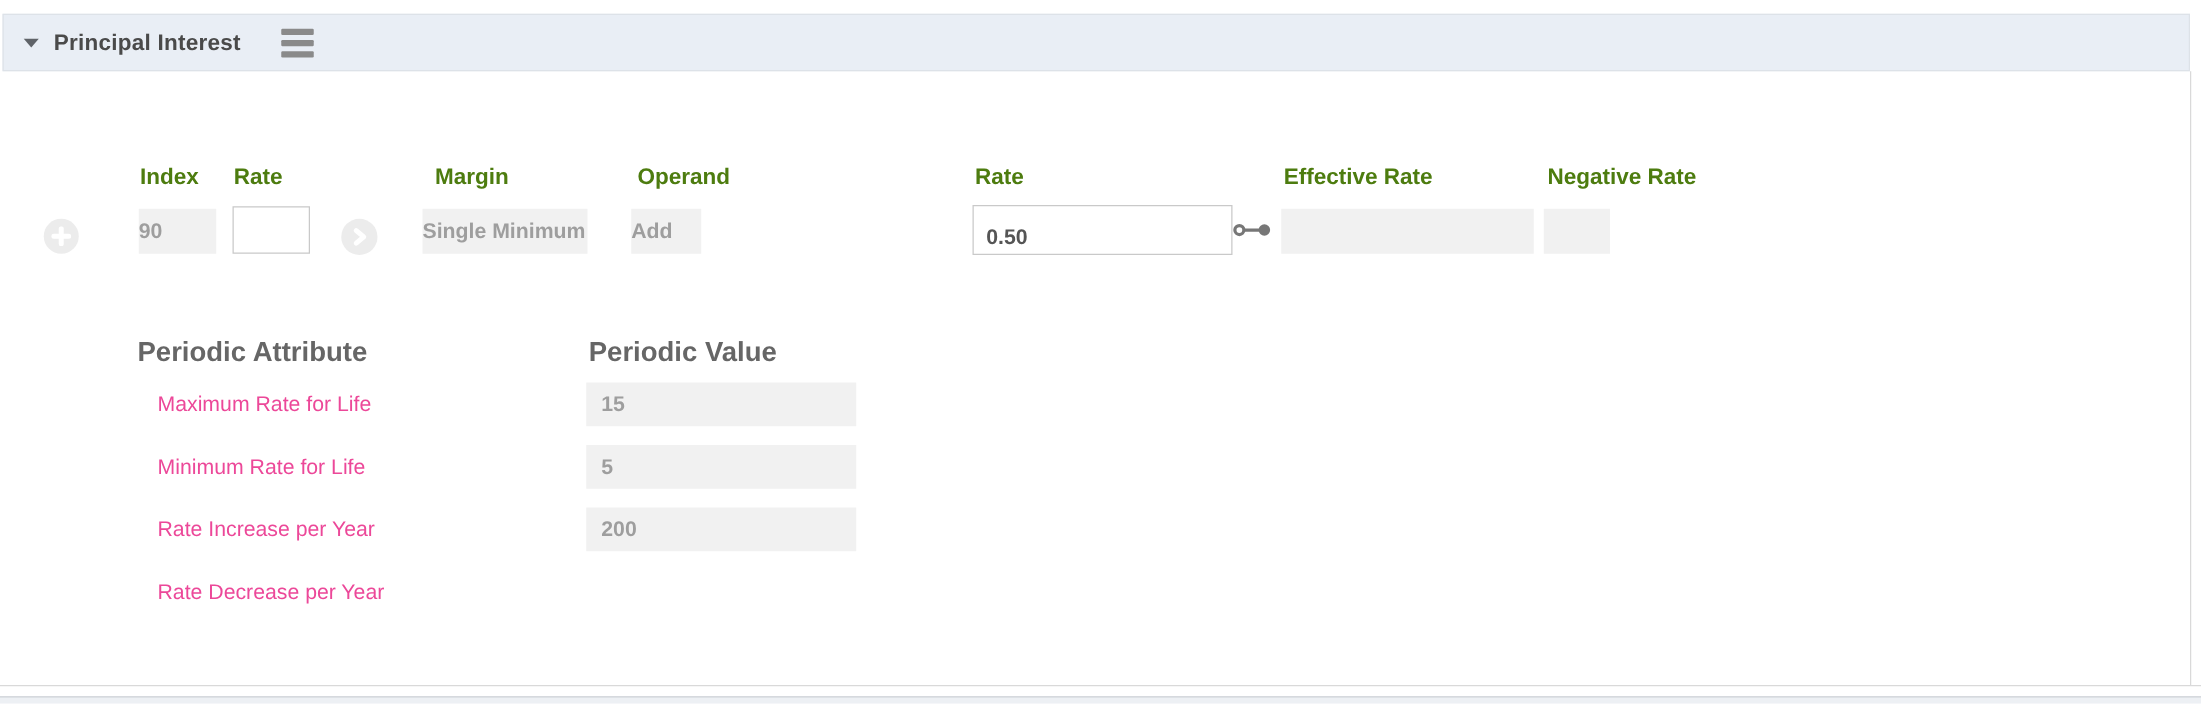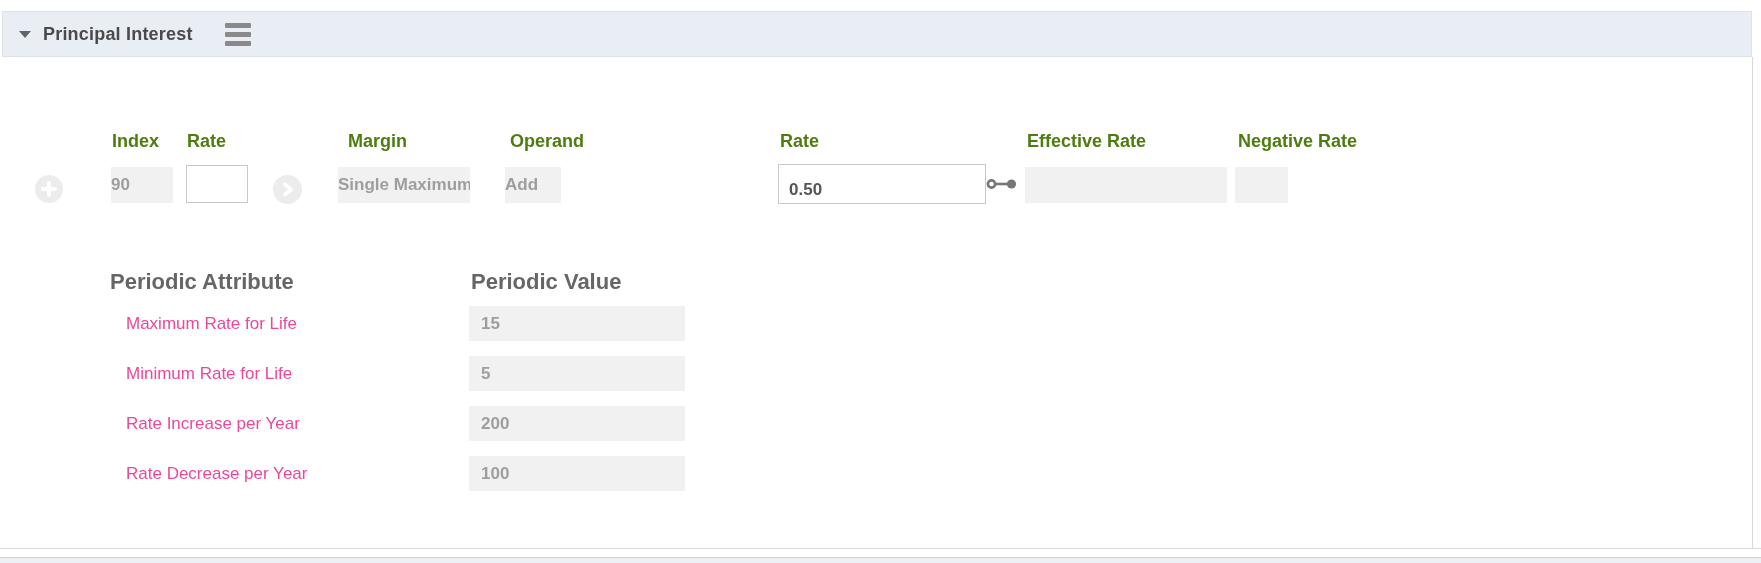--- a/index.html
+++ b/index.html
@@ -95,21 +95,21 @@
   <div class="ro f-index">90</div>
 
   <input class="inp f-rate" type="text" value="" style="">
 
   <button class="circle-btn btn-expand">
     <svg width="17" height="17" viewBox="0 0 17 17">
       <polyline points="6,3.5 12,8.5 6,13.5" fill="none" stroke="#ffffff" stroke-width="4" stroke-linecap="round" stroke-linejoin="round"></polyline>
     </svg>
   </button>
 
-  <div class="ro f-margin">Single Maximum</div>
+  <div class="ro f-margin">Single Minimum</div>
   <div class="ro f-operand">Add</div>
 
   <input class="inp f-rate2" type="text" value="0.50" style="">
 
   <span class="key-icon">
     <svg width="32" height="16" viewBox="0 0 32 16">
       <circle cx="5.5" cy="8" r="3.6" fill="none" stroke="#777777" stroke-width="2.6"></circle>
       <line x1="9.5" y1="8" x2="23" y2="8" stroke="#777777" stroke-width="2.6"></line>
       <circle cx="25.5" cy="8" r="4.6" fill="#777777"></circle>
     </svg>
@@ -124,19 +124,18 @@
   <div class="p-row-lbl r1l">Maximum Rate for Life</div>
   <div class="p-row-val r1v">15</div>
 
   <div class="p-row-lbl r2l">Minimum Rate for Life</div>
   <div class="p-row-val r2v">5</div>
 
   <div class="p-row-lbl r3l">Rate Increase per Year</div>
   <div class="p-row-val r3v">200</div>
 
   <div class="p-row-lbl r4l">Rate Decrease per Year</div>
-  <div class="p-row-val r4v">100</div>
 
   <div class="right-border"></div>
   <div class="bottom-divider"></div>
   <div class="next-section-strip"></div>
 
 </div>
 
 </body></html>

